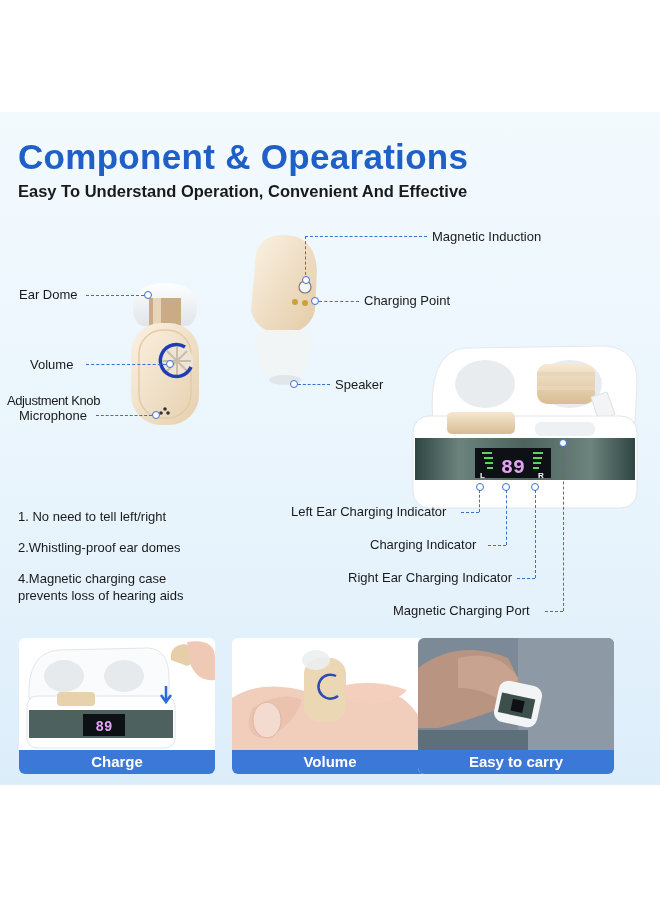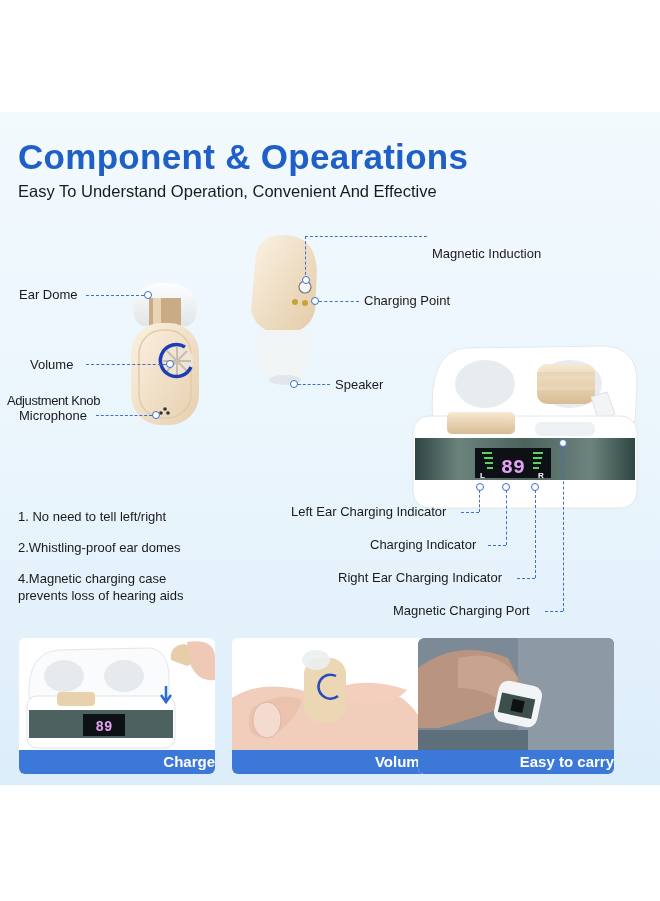--- a/index.html
+++ b/index.html
@@ -1,27 +1,27 @@
 <!DOCTYPE html>
 <html><head>
 <meta charset="utf-8">
 <style>
   html,body{margin:0;padding:0;}
   body{width:660px;height:901px;background:#ffffff;position:relative;overflow:hidden;font-family:"Liberation Sans",sans-serif;}
   .panel{position:absolute;left:0;top:112px;width:660px;height:673px;background:linear-gradient(180deg,#f3fafe 0%,#e8f4fc 60%,#dcedfa 100%);}
   .title{position:absolute;left:18px;top:137px;font-size:35px;font-weight:bold;color:#1f5fc8;letter-spacing:0.3px;white-space:nowrap;}
-  .subtitle{position:absolute;left:18px;top:182px;font-size:16.5px;color:#1a1a1a;white-space:nowrap;}
+  .subtitle{position:absolute;left:18px;top:182px;font-size:16.5px;color:#1a1a1a;white-space:nowrap;font-weight:bold;}
   .lbl{position:absolute;font-size:13px;color:#1a1a1a;white-space:nowrap;}
   .dash-h{position:absolute;height:0;border-top:1.5px dashed #3b6fd0;}
   .dash-v{position:absolute;width:0;border-left:1.5px dashed #3b6fd0;}
   .dot{position:absolute;width:6px;height:6px;border:1.5px solid #3b6fd0;border-radius:50%;background:#fff;}
   .feature{position:absolute;left:18px;font-size:13px;color:#1a1a1a;line-height:17px;}
   .card{position:absolute;top:638px;width:196px;height:136px;border-radius:6px;overflow:hidden;background:#fff;}
   .card .img{position:absolute;left:0;top:0;width:100%;height:112px;}
-  .card .cap{position:absolute;left:0;bottom:0;width:100%;height:24px;background:#3c78d8;color:#fff;font-weight:bold;font-size:15px;text-align:right;line-height:24px;}
+  .card .cap{position:absolute;left:0;bottom:0;width:100%;height:24px;background:#3c78d8;color:#fff;font-weight:bold;font-size:15px;text-align:center;line-height:24px;}
   svg{position:absolute;}
 </style>
 </head>
 <body>
 
 <div class="panel"></div>
 
 <div class="title">Component &amp; Opearations</div>
 <div class="subtitle">Easy To Understand Operation, Convenient And Effective</div>
 
@@ -80,21 +80,21 @@
   <path d="M16,100 Q10,105 12,118 Q14,150 40,155 Q64,150 66,118 Q68,105 62,100 Z" fill="#f2f4f6" opacity="0.95"></path>
   <ellipse cx="40" cy="150" rx="16" ry="5" fill="#e1e6ea"></ellipse>
   <circle cx="60" cy="57" r="6" fill="#f6f6f6" stroke="#7a7a7a" stroke-width="1.2"></circle>
   <circle cx="50" cy="72" r="3" fill="#c9a23a"></circle>
   <circle cx="60" cy="73" r="3" fill="#c9a23a"></circle>
 </svg>
 
 <div class="dash-v" style="left:305px;top:236px;height:44px"></div>
 <div class="dash-h" style="left:305px;top:236px;width:122px"></div>
 <div class="dot" style="left:302px;top:276px"></div>
-<span class="lbl" style="left:432px;top:246px">Magnetic Induction</span>
+<span class="lbl" style="left:432px;top:229px">Magnetic Induction</span>
 
 <div class="dot" style="left:311px;top:297px"></div>
 <div class="dash-h" style="left:319px;top:301px;width:40px"></div>
 <span class="lbl" style="left:364px;top:293px">Charging Point</span>
 
 <div class="dot" style="left:290px;top:380px"></div>
 <div class="dash-h" style="left:298px;top:384px;width:32px"></div>
 <span class="lbl" style="left:335px;top:377px">Speaker</span>
 
 <svg style="left:405px;top:342px" width="240" height="170" viewBox="0 0 240 170">
@@ -144,21 +144,21 @@
 <span class="lbl" style="left:291px;top:504px">Left Ear Charging Indicator</span>
 
 <div class="dot" style="left:502px;top:483px"></div>
 <div class="dash-v" style="left:506px;top:490px;height:55px"></div>
 <div class="dash-h" style="left:488px;top:545px;width:18px"></div>
 <span class="lbl" style="left:370px;top:537px">Charging Indicator</span>
 
 <div class="dot" style="left:531px;top:483px"></div>
 <div class="dash-v" style="left:535px;top:490px;height:88px"></div>
 <div class="dash-h" style="left:517px;top:578px;width:18px"></div>
-<span class="lbl" style="left:338px;top:570px">Right Ear Charging Indicator</span>
+<span class="lbl" style="left:348px;top:570px">Right Ear Charging Indicator</span>
 
 <div class="dot" style="left:559px;top:439px"></div>
 <div class="dash-v" style="left:563px;top:446px;height:165px"></div>
 <div class="dash-h" style="left:545px;top:611px;width:18px"></div>
 <span class="lbl" style="left:393px;top:603px">Magnetic Charging Port</span>
 
 <div class="feature" style="top:508px">1. No need to tell left/right</div>
 <div class="feature" style="top:539px">2.Whistling-proof ear domes</div>
 <div class="feature" style="top:570px;width:190px">4.Magnetic charging case prevents loss of hearing aids</div>
 

